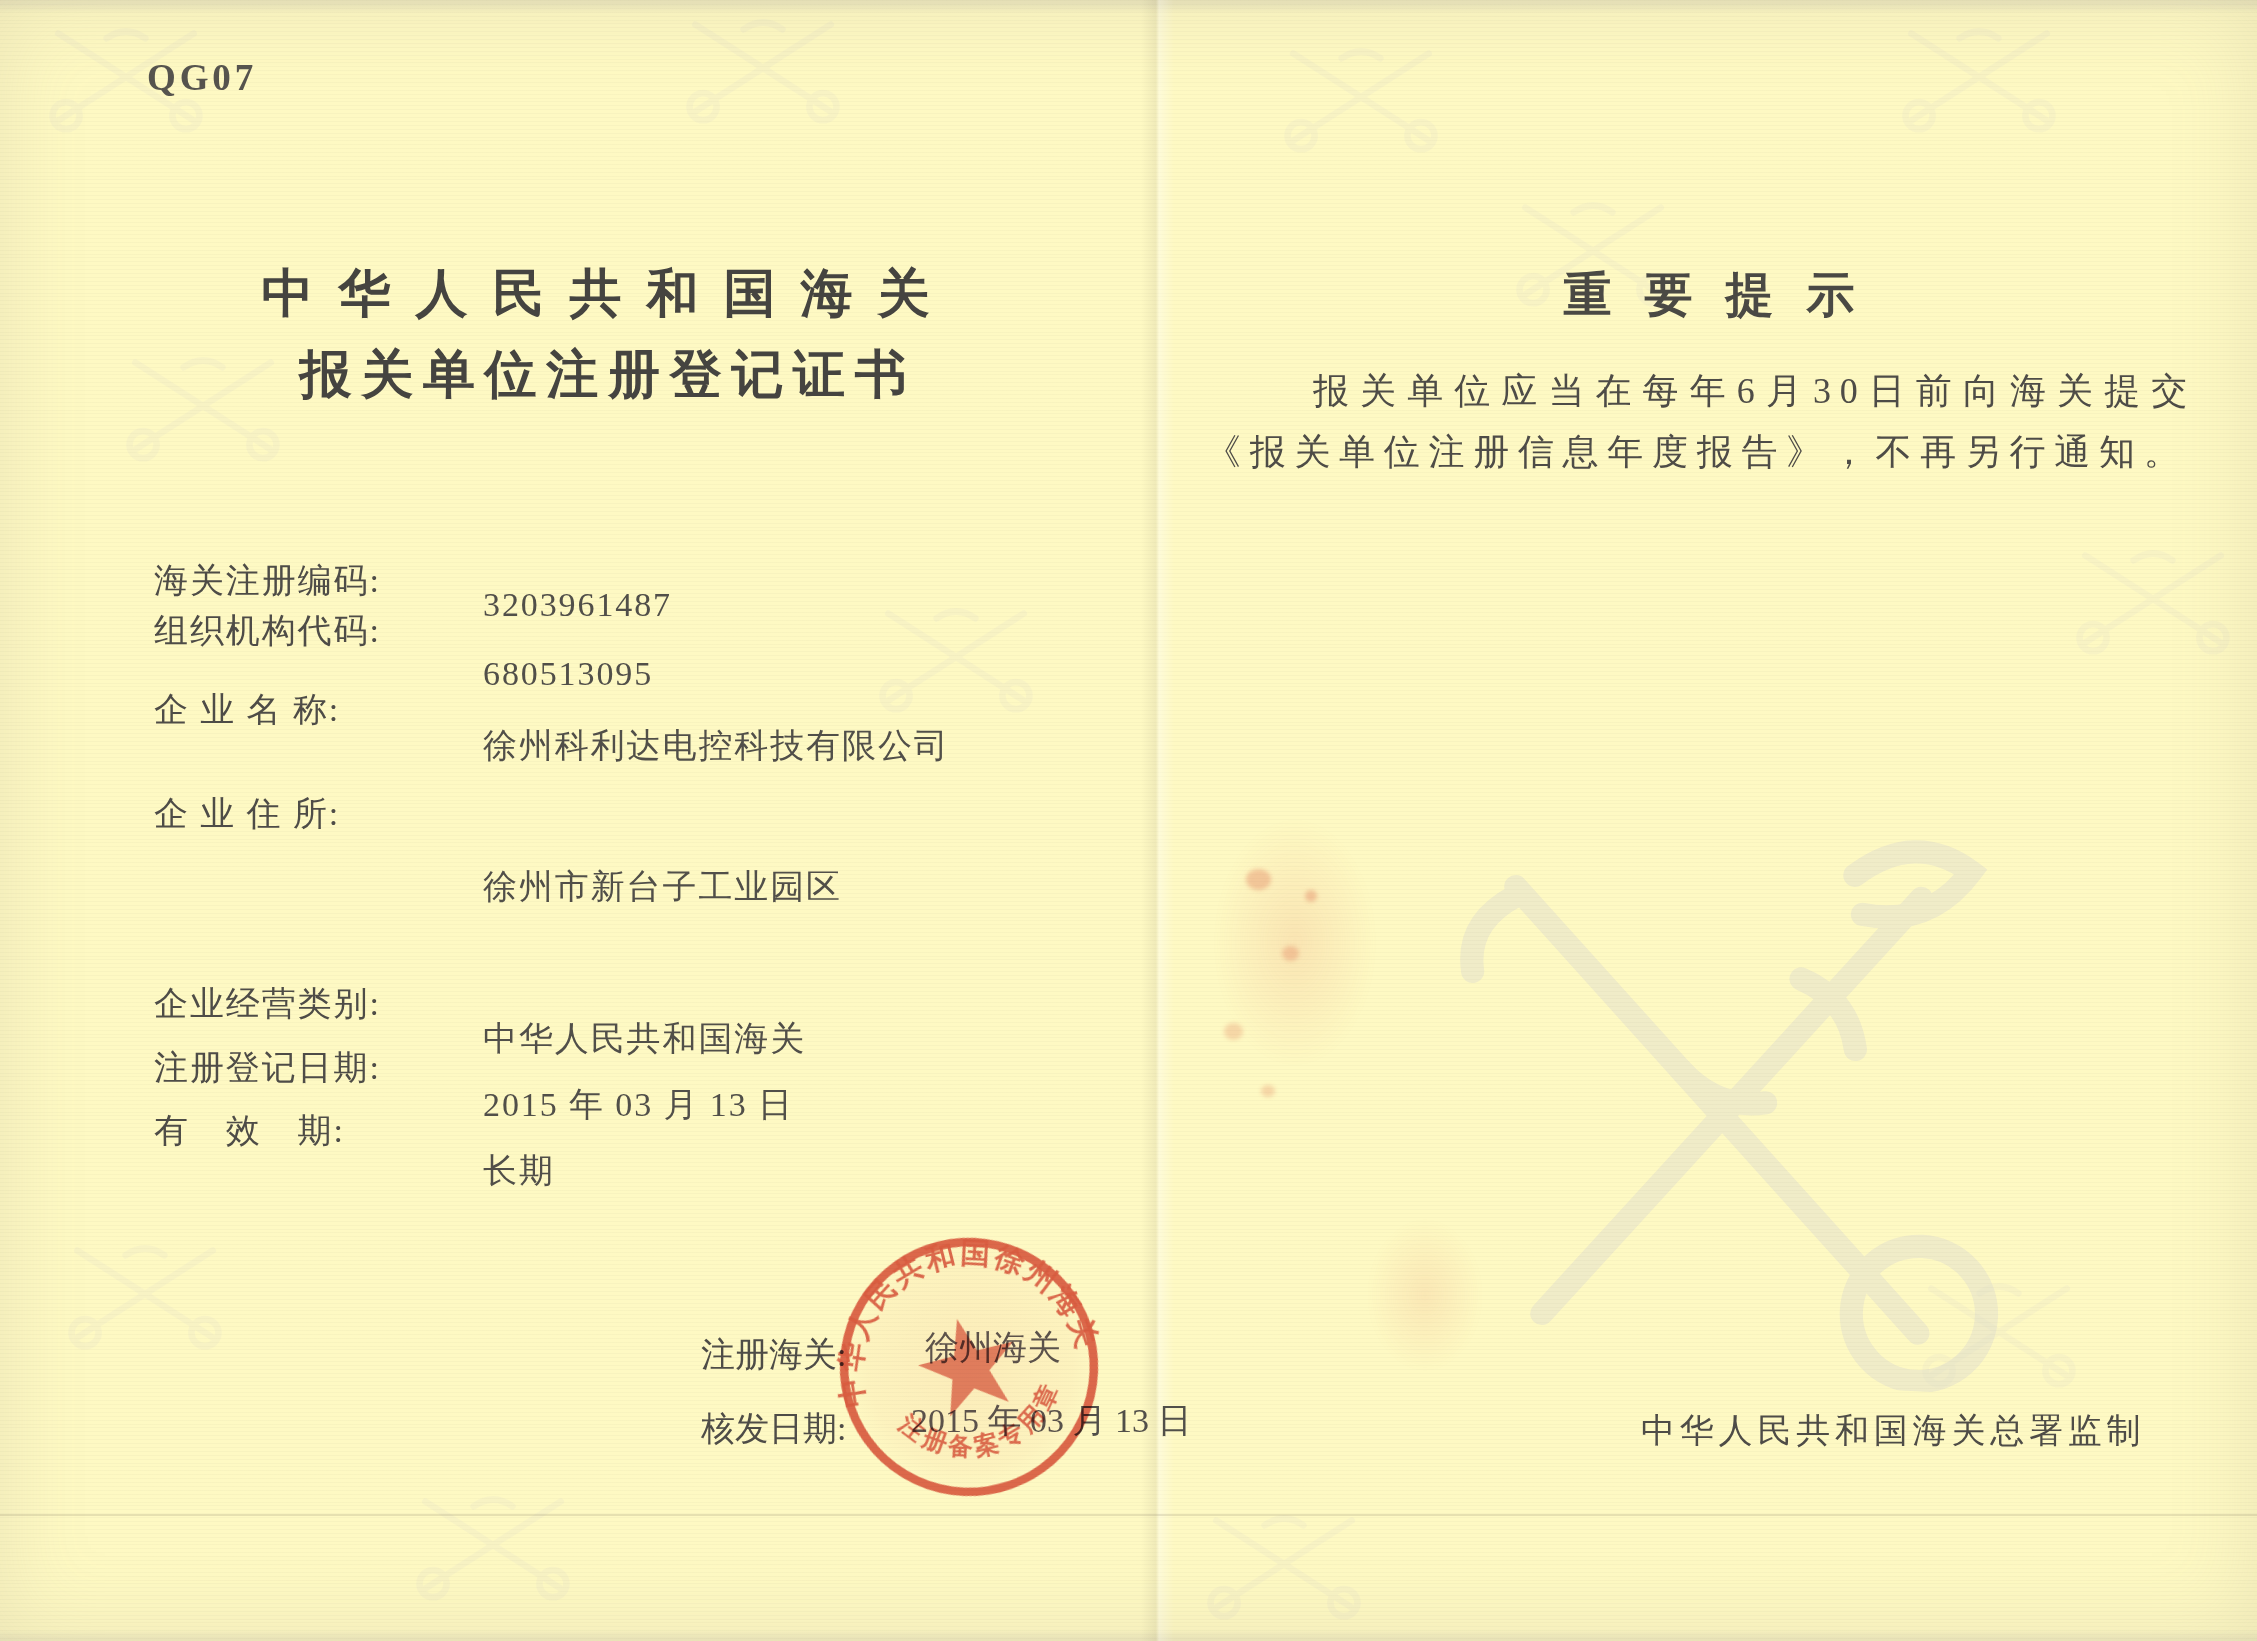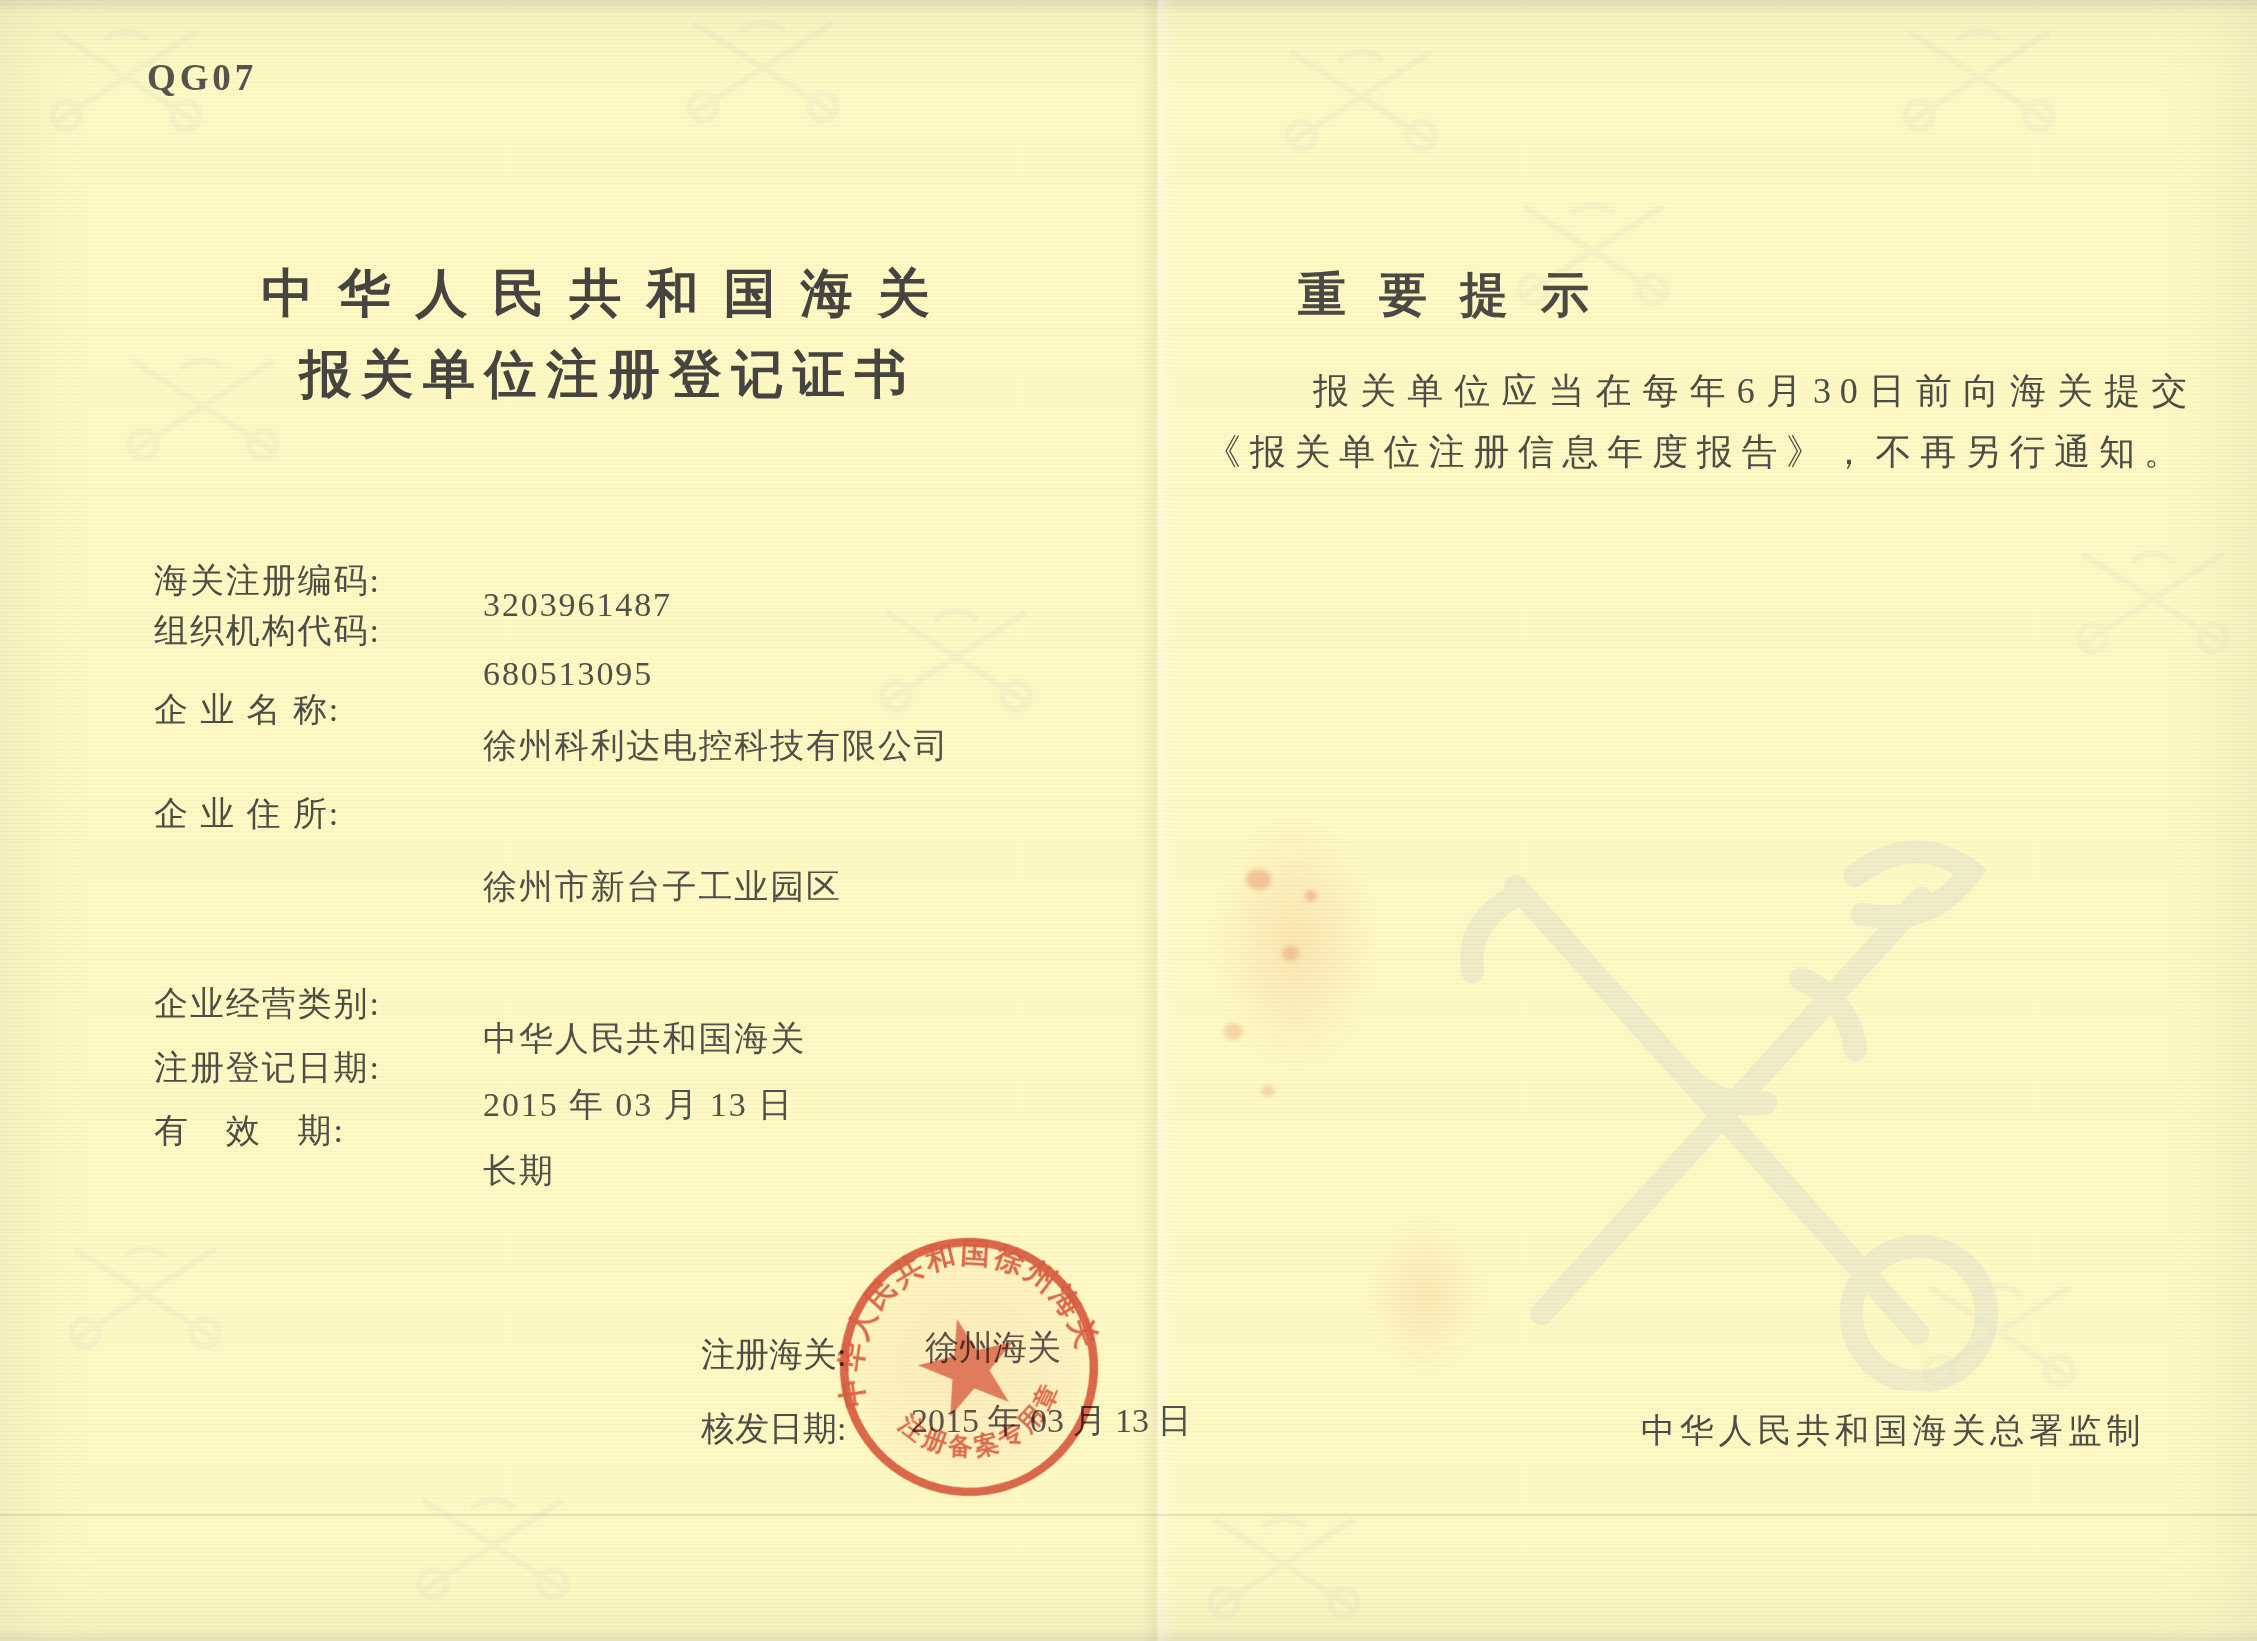--- a/index.html
+++ b/index.html
@@ -42,21 +42,21 @@
   .title-2{top:340px;font-size:52px;letter-spacing:9.7px;}
   .f-label{
     position:absolute;left:154px;font-size:34px;color:#4e4c47;letter-spacing:1.9px;white-space:pre;
   }
   .f-value{
     position:absolute;left:483px;font-size:34px;color:#514f49;letter-spacing:1.9px;white-space:pre;margin-top:47px;
   }
   .reg-label{position:absolute;left:701px;font-size:34px;color:#4e4c47;}
   .reg-value{position:absolute;font-size:34px;color:#514f49;}
   .notice-title{
-    position:absolute;left:1265px;top:263px;width:888px;
+    position:absolute;left:1265px;top:263px;width:888px;text-align:center;
     font-size:48px;font-weight:600;letter-spacing:33px;color:#4a4944;text-indent:33px;
   }
   .notice-body{
     position:absolute;left:1205px;top:361px;width:991px;
     font-size:36px;line-height:61px;letter-spacing:8.7px;color:#4e4c47;
     text-align:justify;text-indent:108px;
   }
   .footer-credit{
     position:absolute;left:1641px;top:1408px;
     font-size:34px;letter-spacing:4.8px;color:#4e4c47;

